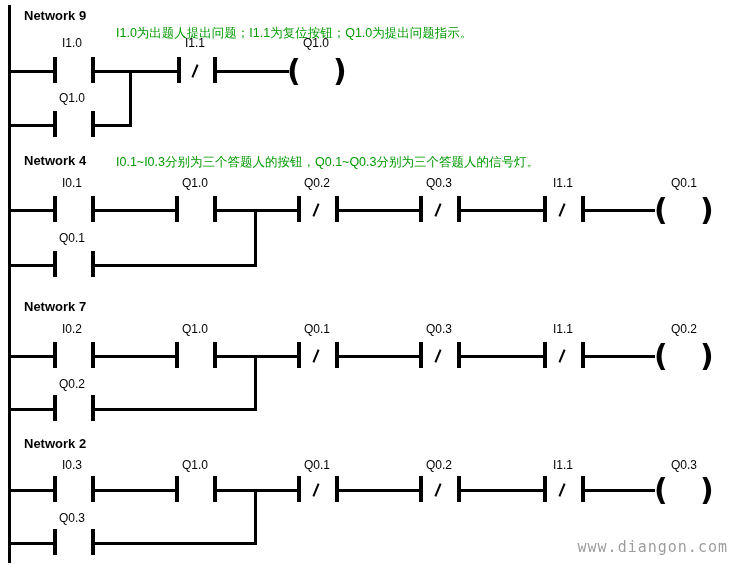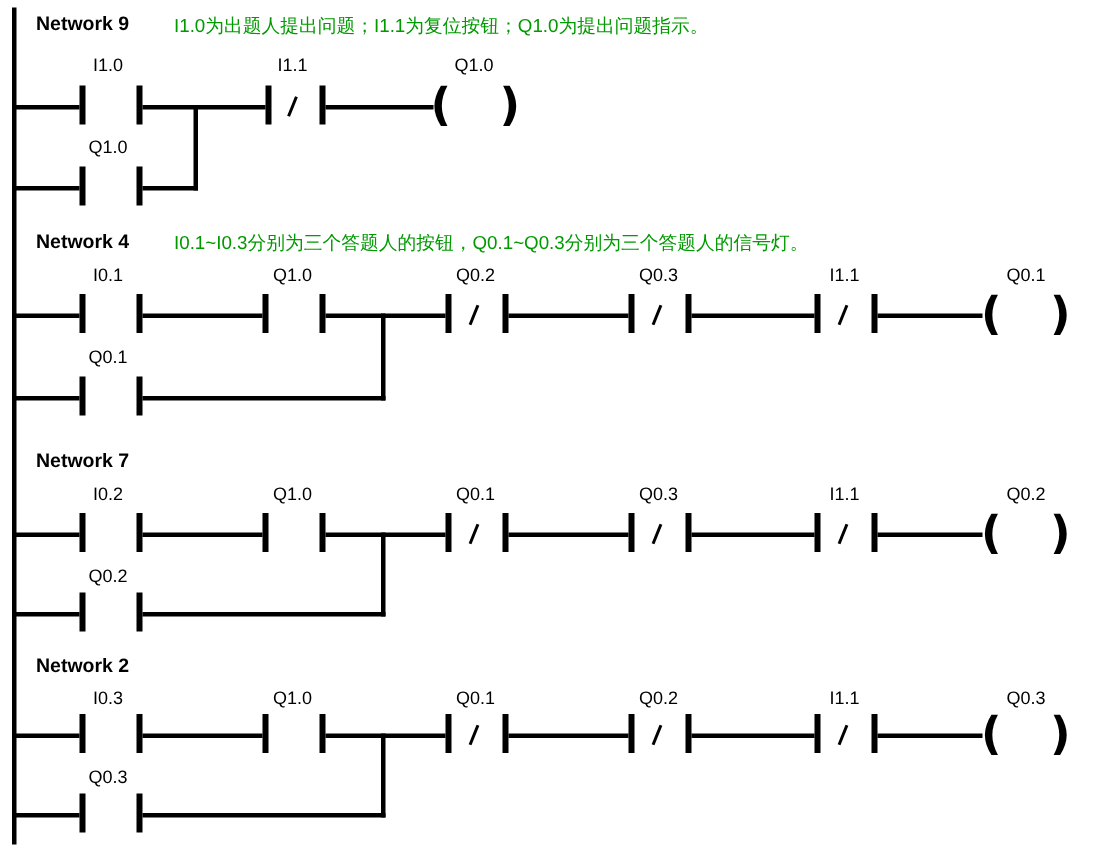--- a/index.html
+++ b/index.html
@@ -37,21 +37,21 @@
 </style>
 </head>
 <body>
 
 <div class="canvas">
 
   <div class="v" style="left:8px;top:5px;height:558px"></div>
 
   <div>
     <div class="title" style="left:24px;top:8px">Network 9</div>
-    <div class="comment" style="left:116px;top:9px">I1.0为出题人提出问题；I1.1为复位按钮；Q1.0为提出问题指示。</div>
+    <div class="comment" style="left:116px;top:25px">I1.0为出题人提出问题；I1.1为复位按钮；Q1.0为提出问题指示。</div>
 
     <div class="lbl" style="left:40px;top:36px">I1.0</div>
     <div class="lbl" style="left:163px;top:36px">I1.1</div>
     <div class="lbl" style="left:284px;top:36px">Q1.0</div>
 
     <div class="h" style="left:8px;top:70px;width:45px"></div>
     <div class="bar" style="left:53px;top:57px"></div>
     <div class="bar" style="left:91px;top:57px"></div>
     <div class="h" style="left:95px;top:70px;width:82px"></div>
     <div class="bar" style="left:177px;top:57px"></div>
@@ -183,14 +183,15 @@
     <span class="paren" style="left:700px;top:475px">)</span>
 
     <div class="v" style="left:254px;top:489px;height:56px"></div>
     <div class="lbl" style="left:40px;top:511px">Q0.3</div>
     <div class="h" style="left:8px;top:542px;width:45px"></div>
     <div class="bar" style="left:53px;top:529px"></div>
     <div class="bar" style="left:91px;top:529px"></div>
     <div class="h" style="left:95px;top:542px;width:162px"></div>
   </div>
 
+  <div class="watermark">www.diangon.com</div>
 
 </div>
 
 </body></html>

